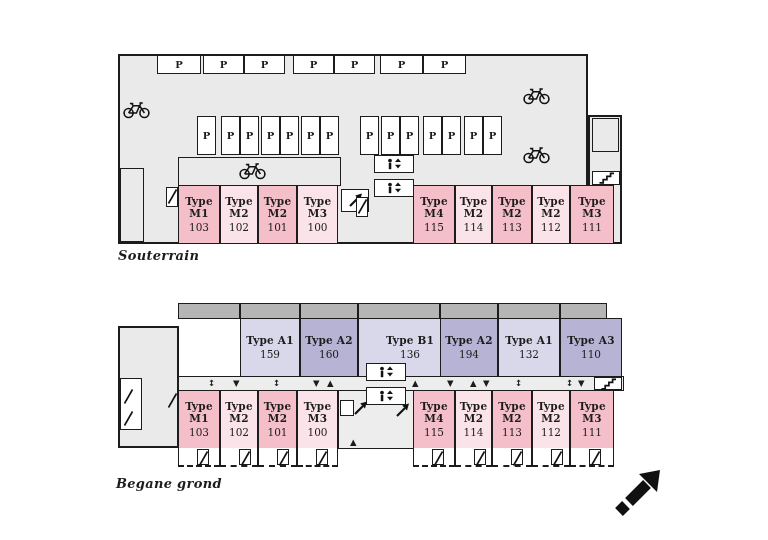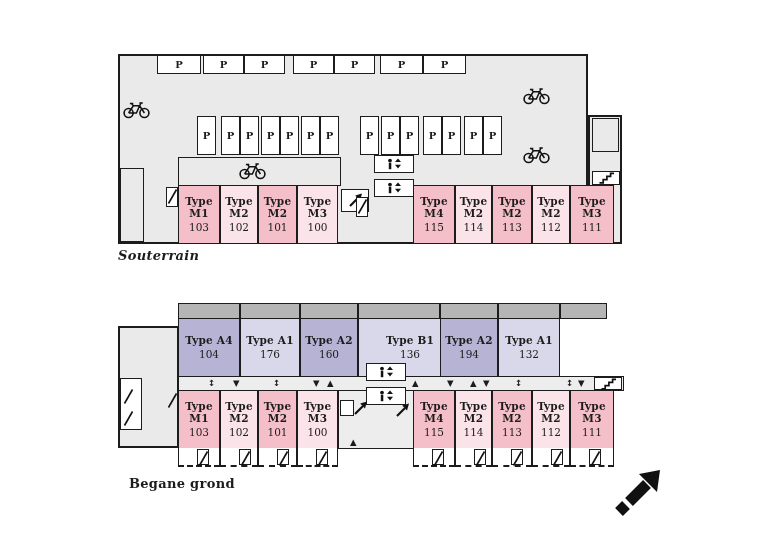--- a/index.html
+++ b/index.html
@@ -21,21 +21,21 @@
   .glyph{font-size:8.5px;line-height:1;font-family:"DejaVu Sans",sans-serif;font-weight:bold;}
   .floorlabel{font-weight:bold;font-size:13px;letter-spacing:.3px;}
   .icnbox{background:#fff;border:1.4px solid #1c1c1c;display:flex;align-items:center;justify-content:center;}
   svg{display:block;}
 </style>
 </head>
 <body>
 
 <div id="canvas">
   <div class="abs floorlabel" style="left:118px;top:248px;font-style:italic;">Souterrain</div>
-  <div class="abs floorlabel" style="left:129px;top:476px;">Begane grond</div>
+  <div class="abs floorlabel" style="left:116px;top:476px;font-style:italic;">Begane grond</div>
 <div class="abs slab" style="left: 118px; top: 54px; width: 470px; height: 190px; background: rgb(234, 234, 234);"></div>
     <div class="abs slab" style="left: 588px; top: 115px; width: 34px; height: 129px; background: rgb(234, 234, 234);"></div>
     <div class="abs room" style="left: 120px; top: 168px; width: 24px; height: 74px;"></div>
     <div class="abs room" style="left: 592px; top: 118px; width: 27px; height: 34px;"></div>
     <div class="abs pstall" style="left: 157px; top: 55px; width: 44px; height: 19px;">P</div>
     <div class="abs pstall" style="left: 203px; top: 55px; width: 41px; height: 19px;">P</div>
     <div class="abs pstall" style="left: 244px; top: 55px; width: 41px; height: 19px;">P</div>
     <div class="abs pstall" style="left: 293px; top: 55px; width: 41px; height: 19px;">P</div>
     <div class="abs pstall" style="left: 334px; top: 55px; width: 41px; height: 19px;">P</div>
     <div class="abs pstall" style="left: 380px; top: 55px; width: 43px; height: 19px;">P</div>
@@ -168,43 +168,43 @@
         <line x1="1.5" y1="15.5" x2="9.5" y2="1.5" stroke="#111" stroke-width="1.6"></line>
       </svg>
     </div>
     <div class="abs balcony" style="left: 178px; top: 303px; width: 62px; height: 16px; background: rgb(181, 181, 181);"></div>
     <div class="abs balcony" style="left: 240px; top: 303px; width: 60px; height: 16px; background: rgb(181, 181, 181);"></div>
     <div class="abs balcony" style="left: 300px; top: 303px; width: 58px; height: 16px; background: rgb(181, 181, 181);"></div>
     <div class="abs balcony" style="left: 358px; top: 303px; width: 82px; height: 16px; background: rgb(181, 181, 181);"></div>
     <div class="abs balcony" style="left: 440px; top: 303px; width: 58px; height: 16px; background: rgb(181, 181, 181);"></div>
     <div class="abs balcony" style="left: 498px; top: 303px; width: 62px; height: 16px; background: rgb(181, 181, 181);"></div>
     <div class="abs balcony" style="left: 560px; top: 303px; width: 47px; height: 16px; background: rgb(181, 181, 181);"></div>
-    <div class="abs unit" style="left: 178px; top: 318px; width: 62px; height: 59px; background: rgb(182, 179, 213);">
-      <div class="t">Type A4</div>
-      <div class="n">104</div>
-    </div>
     <div class="abs unit" style="left: 240px; top: 318px; width: 60px; height: 59px; background: rgb(217, 216, 234);">
       <div class="t">Type A1</div>
-      <div class="n">176</div>
+      <div class="n">159</div>
     </div>
     <div class="abs unit" style="left: 300px; top: 318px; width: 58px; height: 59px; background: rgb(182, 179, 213);">
       <div class="t">Type A2</div>
       <div class="n">160</div>
     </div>
     <div class="abs unit" style="left: 358px; top: 318px; width: 104px; height: 59px; background: rgb(217, 216, 234);">
       <div class="t">Type B1</div>
       <div class="n">136</div>
     </div>
     <div class="abs unit" style="left: 440px; top: 318px; width: 58px; height: 59px; background: rgb(182, 179, 213);">
       <div class="t">Type A2</div>
       <div class="n">194</div>
     </div>
     <div class="abs unit" style="left: 498px; top: 318px; width: 62px; height: 59px; background: rgb(217, 216, 234);">
       <div class="t">Type A1</div>
       <div class="n">132</div>
+    </div>
+    <div class="abs unit" style="left: 560px; top: 318px; width: 62px; height: 59px; background: rgb(182, 179, 213);">
+      <div class="t">Type A3</div>
+      <div class="n">110</div>
     </div>
     <div class="abs corridor" style="left: 178px; top: 376px; width: 446px; height: 15px;"></div>
     <div class="abs glyph" style="left: 208px; top: 379px;">↕</div>
     <div class="abs glyph" style="left: 233px; top: 379px;">▼</div>
     <div class="abs glyph" style="left: 273px; top: 379px;">↕</div>
     <div class="abs glyph" style="left: 313px; top: 379px;">▼</div>
     <div class="abs glyph" style="left: 327px; top: 379px;">▲</div>
     <div class="abs glyph" style="left: 412px; top: 379px;">▲</div>
     <div class="abs glyph" style="left: 447px; top: 379px;">▼</div>
     <div class="abs glyph" style="left: 470px; top: 379px;">▲</div>

